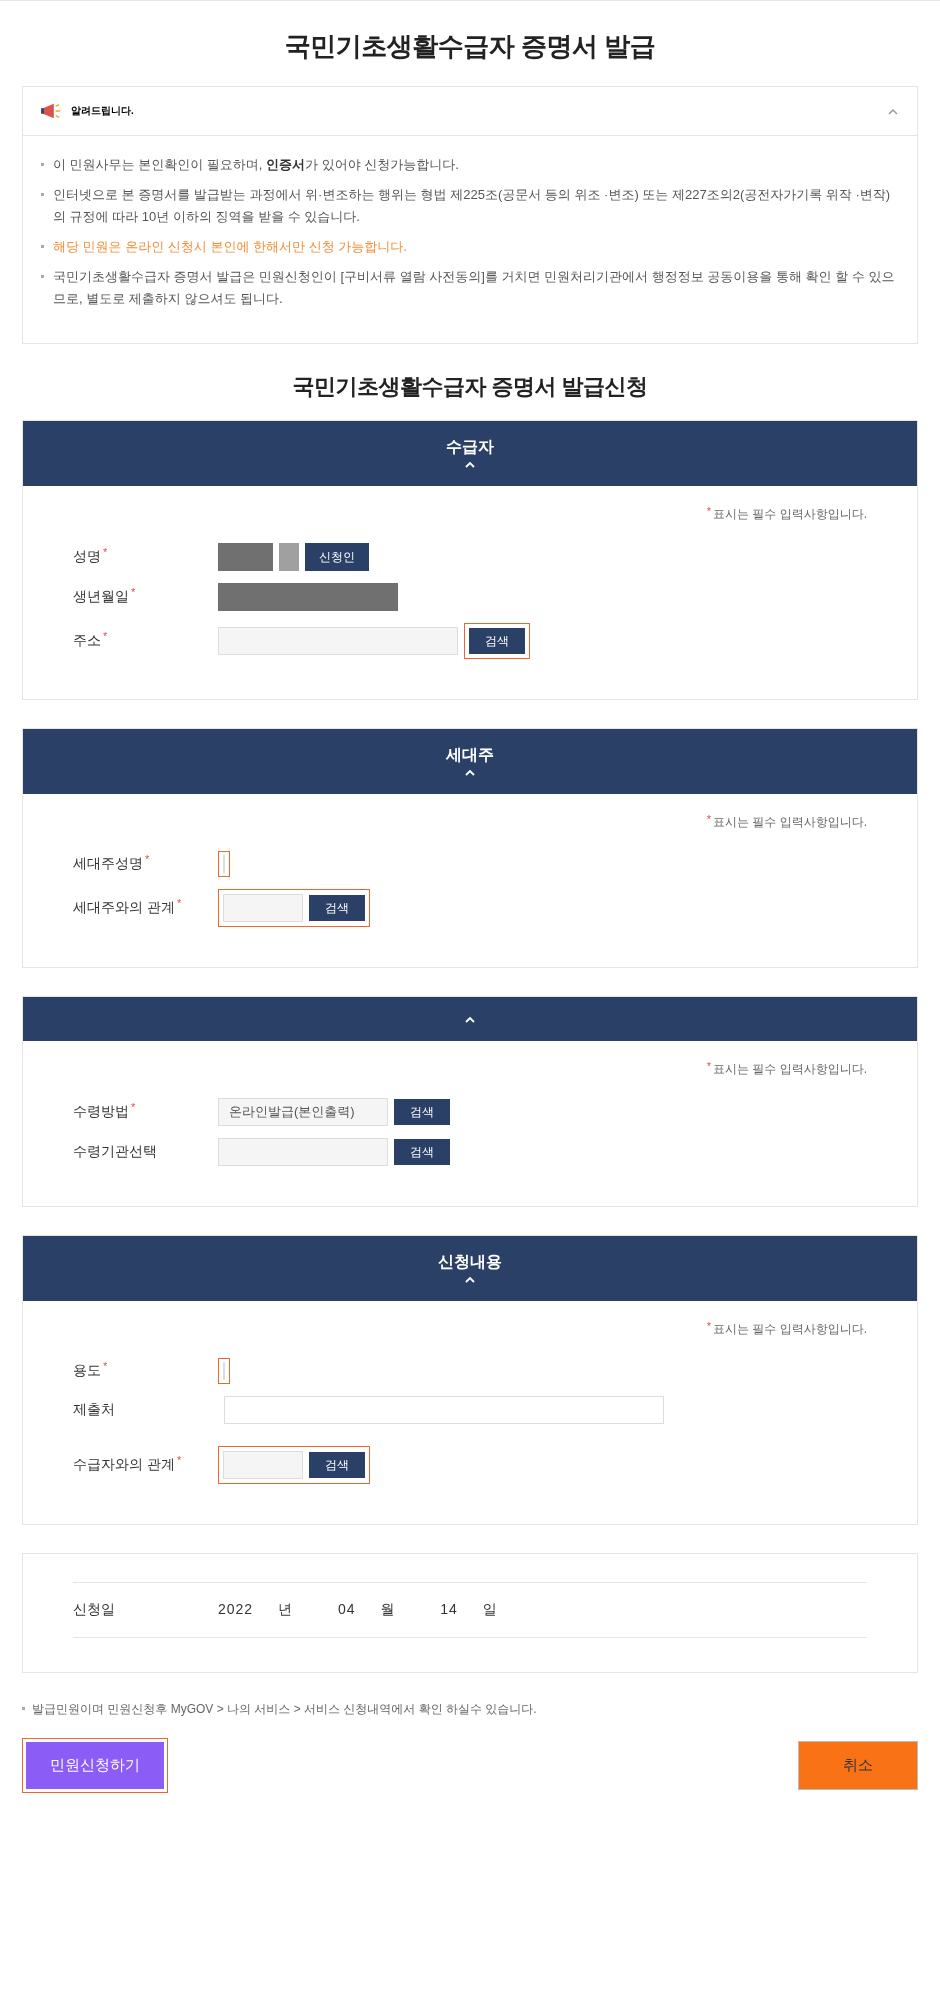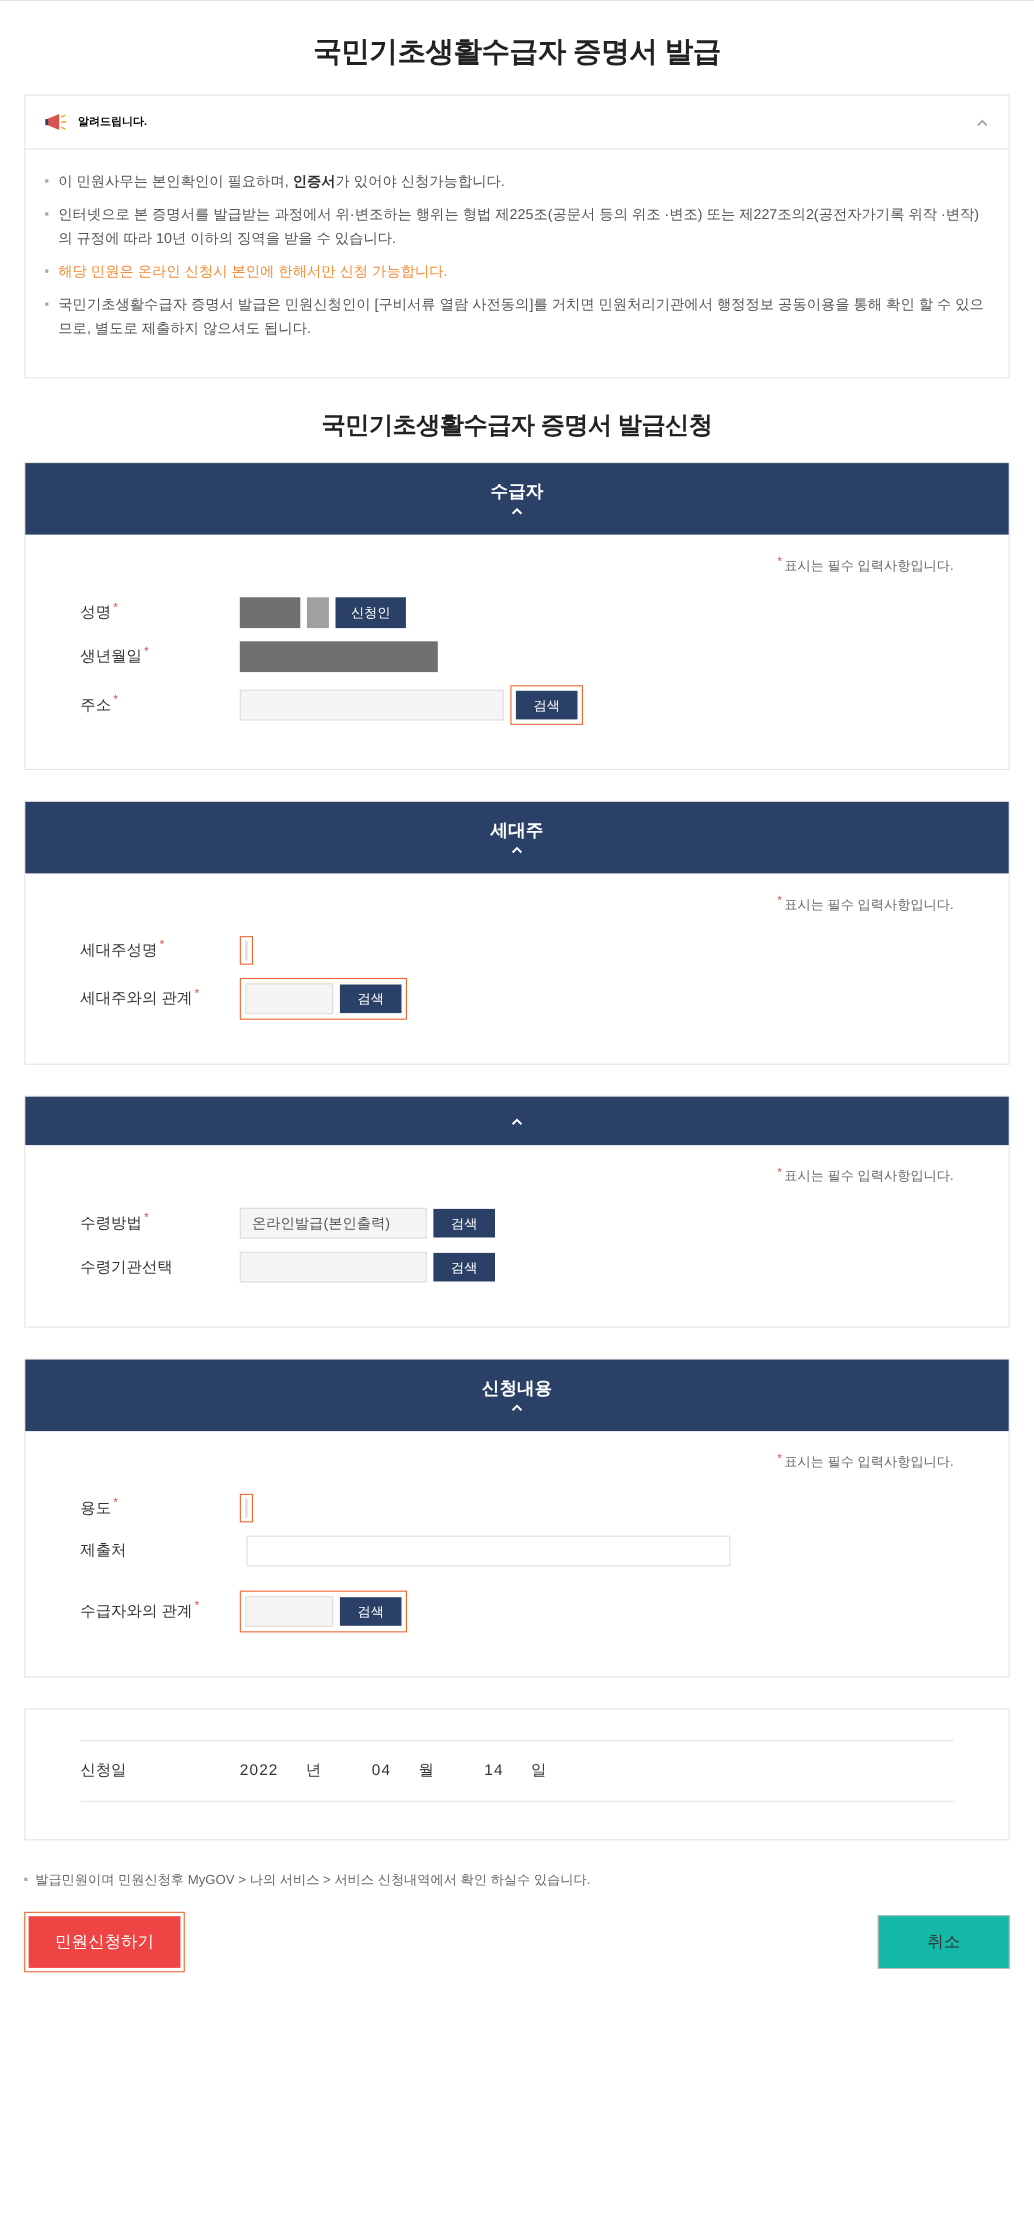--- a/index.html
+++ b/index.html
@@ -51,22 +51,22 @@
   .date-panel { margin: 0 22px 28px; border: 1px solid #e5e5e5; padding: 28px 50px 34px; }
   .date-panel hr { border: none; border-top: 1px solid #e5e5e5; }
   .date-row { display: flex; align-items: center; padding: 18px 0; }
   .date-label { width: 145px; font-size: 14px; color: #333; font-weight: 500; }
   .date-val { font-size: 14px; color: #333; letter-spacing: 1px; }
   .date-val span { margin-right: 20px; }
   .foot-note { margin: 0 22px 20px; font-size: 12px; color: #666; position: relative; padding-left: 10px; }
   .foot-note:before { content:""; position:absolute; left:0; top:6px; width:3px; height:3px; background:#aaa; }
   .btn-row { margin: 0 22px 30px; display: flex; align-items: center; }
   .btn-submit-wrap { border: 1.5px solid #ec6730; padding: 3px; display: inline-block; }
-  .btn-submit { background: #ef4444; color: #fff; border: none; padding: 14px 24px; font-size: 15px; cursor: pointer; min-width: 110px; }
-  .btn-cancel { background: #14b8a6; color: #333; border: 1px solid #bbb; padding: 14px 36px; font-size: 15px; cursor: pointer; margin-left: auto; min-width: 120px; }
+  .btn-submit { background: #8b5cf6; color: #fff; border: none; padding: 14px 24px; font-size: 15px; cursor: pointer; min-width: 110px; }
+  .btn-cancel { background: #f97316; color: #333; border: 1px solid #bbb; padding: 14px 36px; font-size: 15px; cursor: pointer; margin-left: auto; min-width: 120px; }
   .inline-val { display: inline-flex; align-items: center; background: #f5f5f5; border: 1px solid #ddd; height: 28px; padding: 0 10px; font-size: 13px; color: #555; }
 </style>
 </head>
 <body>
 
 <div class="page">
   <div class="top-border"></div>
   <h1 class="page-title">국민기초생활수급자 증명서 발급</h1>
 
   <div class="panel notice-panel">

